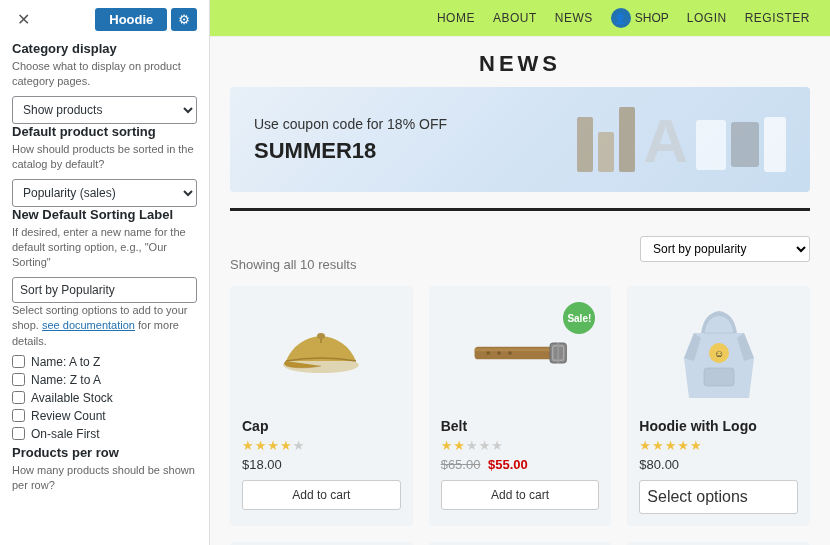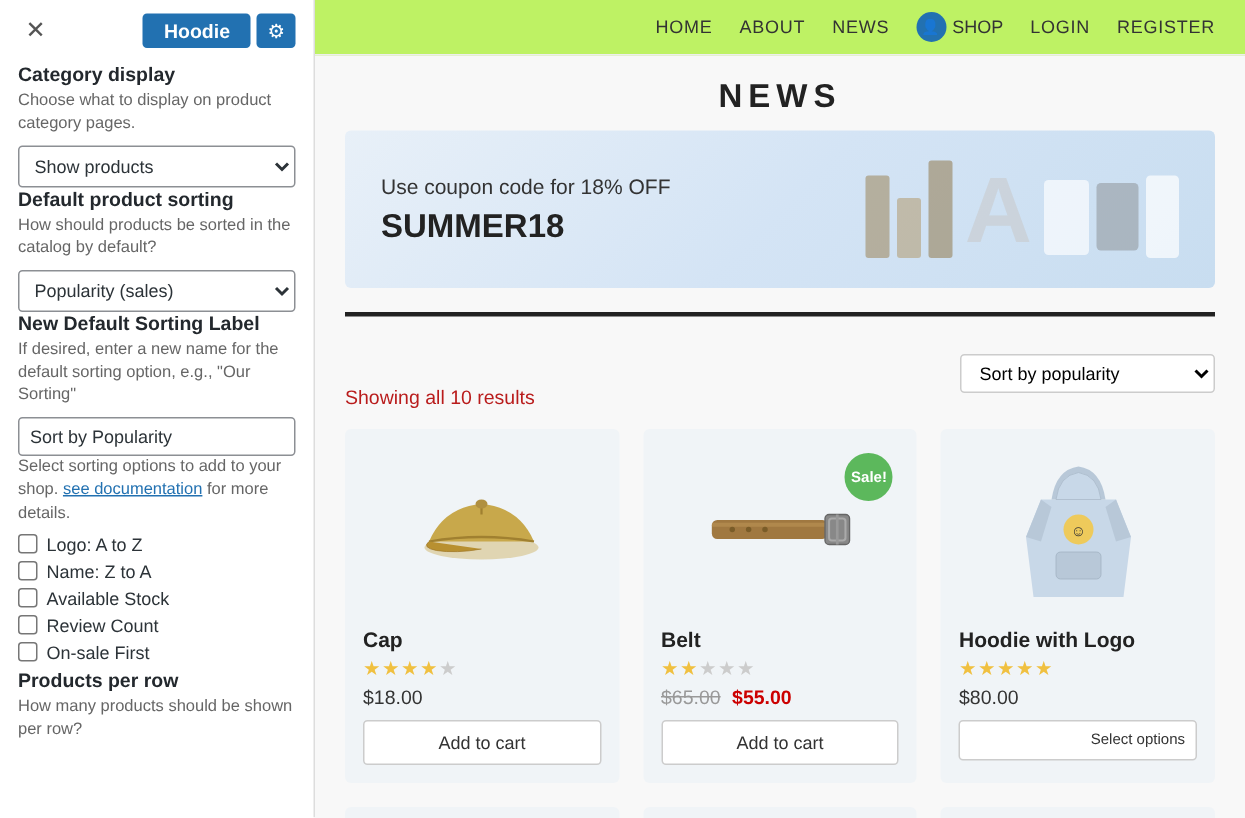--- a/index.html
+++ b/index.html
@@ -196,21 +196,21 @@
 
     
     .shop-toolbar {
       display: flex;
       align-items: center;
       justify-content: space-between;
       margin-bottom: 14px;
     }
     .results-count {
       font-size: 13px;
-      color: #b91c1c;
+      color: #737373;
       margin-top: 32px;
     }
     .sort-select {
       padding: 4px 8px;
       border: 1px solid #ccc;
       border-radius: 3px;
       font-size: 12px;
       background: #fff;
       cursor: pointer;
     }
@@ -306,23 +306,23 @@
       text-align: center;
       color: #333;
     }
     .btn-select-options {
       display: block;
       width: 100%;
       padding: 7px;
       background: #fff;
       border: 1px solid #ccc;
       border-radius: 3px;
-      font-size: 10px;
-      cursor: pointer;
-      text-align: right;
+      font-size: 16px;
+      cursor: pointer;
+      text-align: left;
       color: #333;
     }
   </style>
 </head>
 <body>
 
 <div class="left-panel">
 
   <div class="top-bar">
     <button class="close-btn">✕</button>
@@ -359,21 +359,21 @@
     <div class="section-desc">If desired, enter a new name for the default sorting option, e.g., "Our Sorting"</div>
     <input type="text" class="text-input" value="Sort by Popularity" style="">
   </div>
 
   <div class="panel-section">
     <div class="section-desc">
       <span>Select sorting options to add to your shop. </span><span class="link-text">see documentation</span><span> for more details.</span>
     </div>
     <label class="checkbox-label">
         <input type="checkbox" style=""> 
-        <span>Logo: A to Z</span>
+        <span>Name: A to Z</span>
       </label>
     <label class="checkbox-label">
         <input type="checkbox" style=""> 
         <span>Name: Z to A</span>
       </label>
     <label class="checkbox-label">
         <input type="checkbox" style=""> 
         <span>Available Stock</span>
       </label>
     <label class="checkbox-label">

